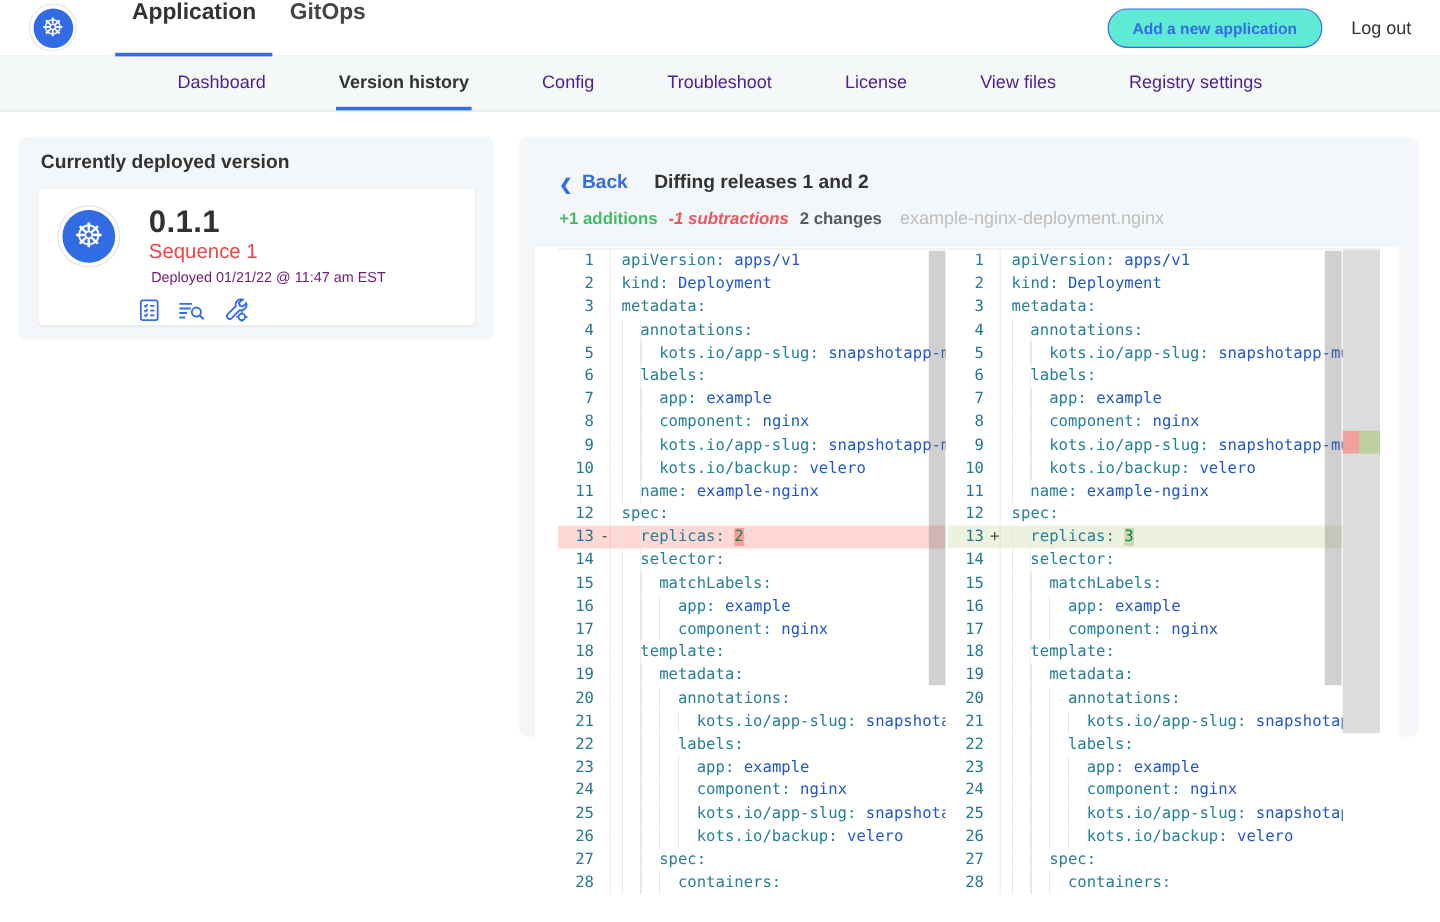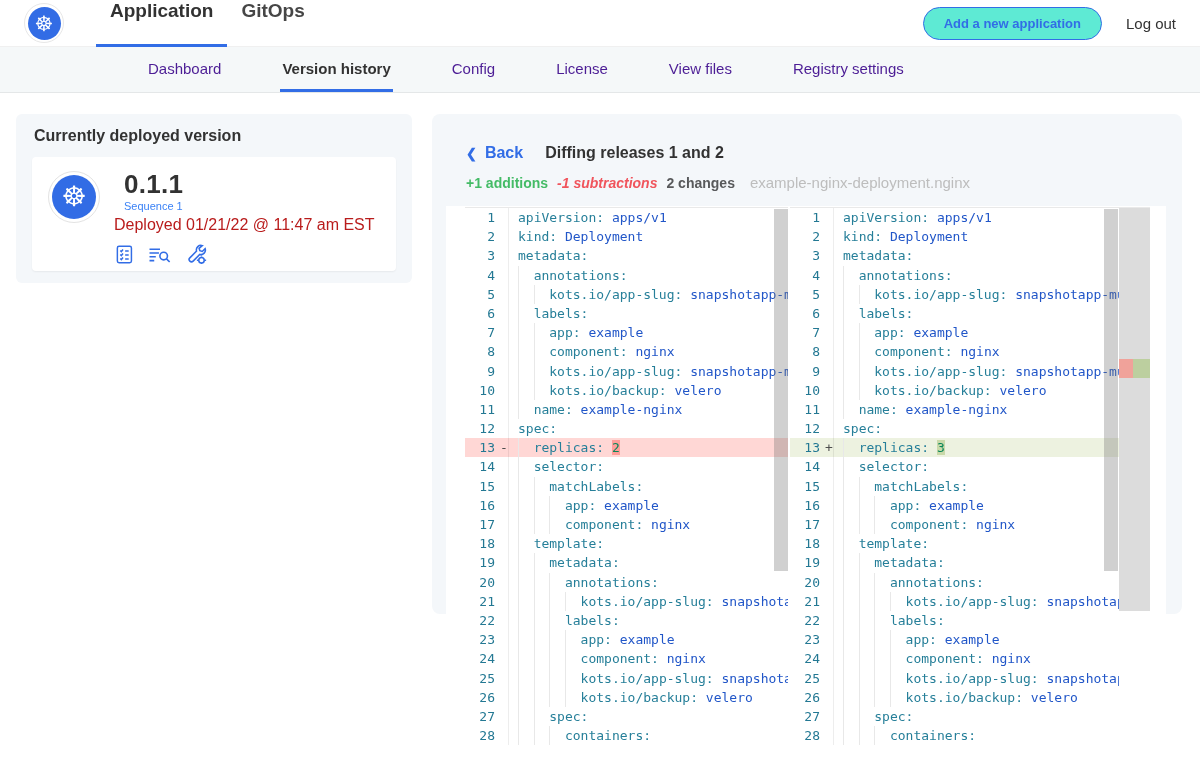--- a/index.html
+++ b/index.html
@@ -39,22 +39,22 @@
   .deployed-card h2 { margin:0 0 12px 2px; font-size:16px; font-weight:700; color:#323232; }
   .version-card { background:#fff; border-radius:4px; padding:12px 16px; display:flex;
     box-shadow:0 1px 2px rgba(0,0,0,0.06); height:114px; }
   .k8s-badge-wrap { width:52px; height:52px; border-radius:50%; background:#fff;
     border:1px solid #e3e3e3; display:flex; align-items:center; justify-content:center; flex:none; margin-top:2px; }
   .k8s-badge { width:44px; height:44px; border-radius:50%; background:#326ce5; color:#fff;
     display:flex; align-items:center; justify-content:center; font-size:28px; line-height:1; }
   .vinfo { margin-left:14px; }
   .vrow { display:flex; align-items:baseline;flex-direction:column; }
   .vnum { font-size:26px; font-weight:700; color:#323232; letter-spacing:.3px; }
-  .vseq { margin-left:10px; font-size:11px; color:#3b82f6; }
-  .vdeployed { margin-top:4px; font-size:16px; color:#b91c1c; }
+  .vseq { margin-left:10px; font-size:17px; color:#ef4444; }
+  .vdeployed { margin-top:4px; font-size:12px; color:#701a75;margin-left:12px; }
   .vicons { margin-top:9px; display:flex; gap:12px; align-items:center; }
   .vicon { background:none; border:none; padding:0; cursor:pointer; }
   .vicon svg { display:block; }
 
   
   .diff-container { position:absolute; left:432px; top:114px; width:750px; height:500px;
     background:var(--panel,#f4f7fa); border-radius:8px; padding:30px 0 0 34px; }
   .diff-head { display:flex; align-items:center; }
   .back { display:flex; align-items:center; gap:8px; color:var(--accent,#326de6);
     font-size:16px; font-weight:700; cursor:pointer; text-decoration:none; }
@@ -119,20 +119,21 @@
   <div class="topnav-right">
     <button class="add-app">Add a new application</button>
     <span class="logout">Log out</span>
   </div>
 </header>
 
 <nav class="subnav">
   <div class="subitem">Dashboard</div>
   <div class="subitem active">Version history</div>
   <div class="subitem">Config</div>
+  <div class="subitem">Troubleshoot</div>
   <div class="subitem">License</div>
   <div class="subitem">View files</div>
   <div class="subitem">Registry settings</div>
 </nav>
 
 <section class="deployed-card">
   <h2>Currently deployed version</h2>
   <div class="version-card">
     <div class="k8s-badge-wrap">
       <div class="k8s-badge">☸</div>

